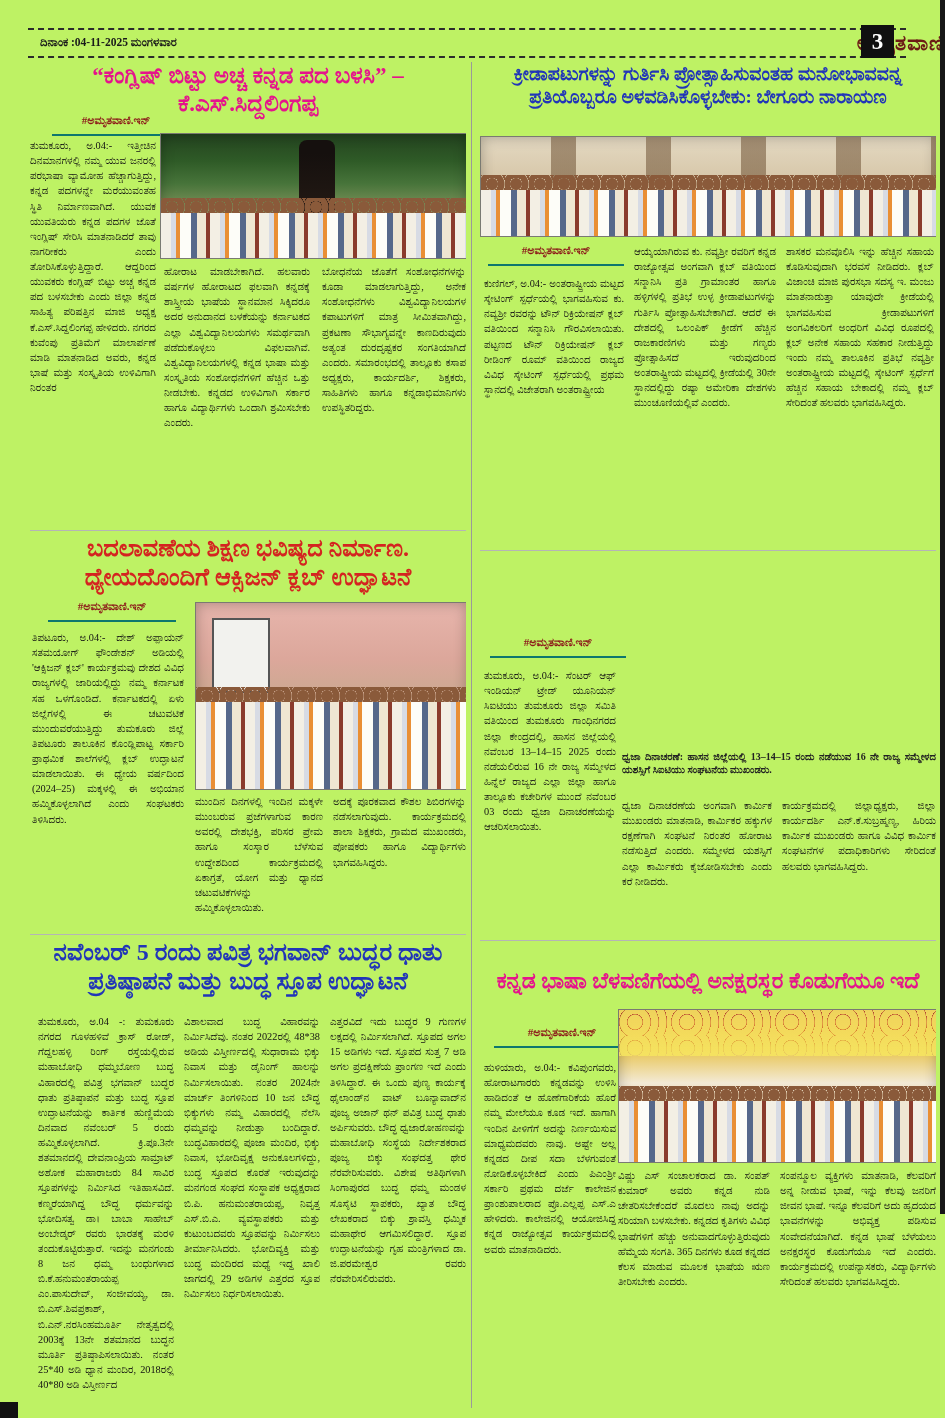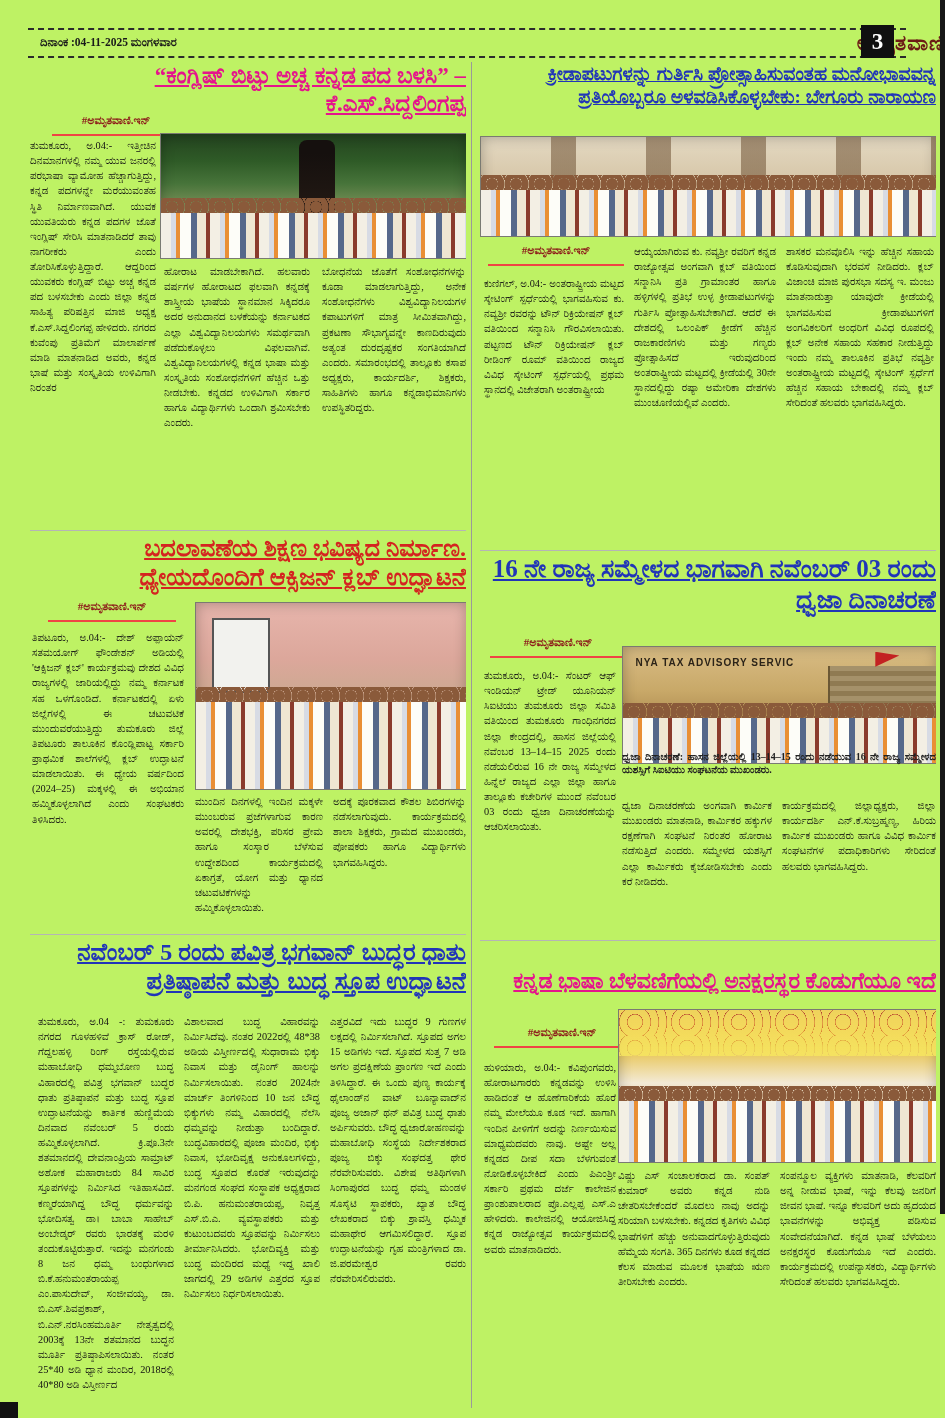--- a/index.html
+++ b/index.html
@@ -7,26 +7,26 @@
         font-family:"Liberation Serif",serif;color:#111;overflow:hidden;}
   .abs{position:absolute;}
   
   .dash{border-top:2px dashed #2b2b2b;height:0;}
   .dateline{font-size:11.5px;font-weight:bold;color:#1a1a1a;}
   .masthead{font-size:21px;font-weight:bold;letter-spacing:1px;color:#6b1b15;text-align:right;}
   .pagenum{width:33px;height:33px;background:#101010;color:#fff;font-size:23px;font-weight:bold;
            display:flex;align-items:center;justify-content:center;}
   
   .article{overflow:hidden;}
-  .headline{font-weight:bold;text-align:right;margin:0;overflow:hidden;line-height:1.22;text-decoration:underline;}
+  .headline{font-weight:bold;text-align:center;margin:0;overflow:hidden;line-height:1.22;}
   .pink{color:#e5148c;}
   .blue{color:#2135b8;}
   .red{color:#d42420;}
   .tag{color:#8c1a1a;font-weight:bold;font-size:11px;text-align:center;
-       border-bottom:2px solid #ef4444;padding-bottom:7px;overflow:hidden;white-space:nowrap;}
+       border-bottom:2px solid #0f766e;padding-bottom:7px;overflow:hidden;white-space:nowrap;}
   .body-col{font-size:10.3px;line-height:1.47;text-align:justify;color:#121212;overflow:hidden;}
   .caption{font-size:10px;font-weight:bold;color:#222;line-height:1.3;overflow:hidden;text-align:justify;}
   
   .vrule{width:1px;background:#9a9a9a;}
   .hrule{height:1px;background:#b5b5b5;}
   .edge-right{width:5px;background:#171717;}
   .edge-chip{background:#111;}
   
   .photo{position:absolute;border:1px solid #7a7a72;box-shadow:inset 0 0 14px rgba(0,0,0,.28);
          overflow:hidden;background:#cfc7b2;}
@@ -113,32 +113,22 @@
         <div class="heads"></div>
         <div class="bodies"></div>
       </div>
     </div>
     <div class="abs body-col" style="left:2px;top:96px;width:152px;height:296px;">ತಿಪಟೂರು, ಅ.04:- ದೇಶ್ ಅಪ್ಪಾಯನ್ ಸತಮಯೋಗ್ ಫೌಂಡೇಶನ್ ಅಡಿಯಲ್ಲಿ 'ಆಕ್ಸಿಜನ್ ಕ್ಲಬ್' ಕಾರ್ಯಕ್ರಮವು ದೇಶದ ವಿವಿಧ ರಾಜ್ಯಗಳಲ್ಲಿ ಜಾರಿಯಲ್ಲಿದ್ದು ನಮ್ಮ ಕರ್ನಾಟಕ ಸಹ ಒಳಗೊಂಡಿದೆ. ಕರ್ನಾಟಕದಲ್ಲಿ ಏಳು ಜಿಲ್ಲೆಗಳಲ್ಲಿ ಈ ಚಟುವಟಿಕೆ ಮುಂದುವರೆಯುತ್ತಿದ್ದು ತುಮಕೂರು ಜಿಲ್ಲೆ ತಿಪಟೂರು ತಾಲೂಕಿನ ಕೊಂಡ್ಲಿಪಾಟ್ಟ ಸರ್ಕಾರಿ ಪ್ರಾಥಮಿಕ ಶಾಲೆಗಳಲ್ಲಿ ಕ್ಲಬ್ ಉದ್ಘಾಟನೆ ಮಾಡಲಾಯಿತು. ಈ ಧ್ಯೇಯ ವರ್ಷದಿಂದ (2024–25) ಮಕ್ಕಳಲ್ಲಿ ಈ ಅಭಿಯಾನ ಹಮ್ಮಿಕೊಳ್ಳಲಾಗಿದೆ ಎಂದು ಸಂಘಟಕರು ತಿಳಿಸಿದರು.</div>
     <div class="abs body-col" style="left:165px;top:260px;width:128px;height:132px;">ಮುಂದಿನ ದಿನಗಳಲ್ಲಿ ಇಂದಿನ ಮಕ್ಕಳೇ ಮುಂಬರುವ ಪ್ರಜೆಗಳಾಗುವ ಕಾರಣ ಅವರಲ್ಲಿ ದೇಶಭಕ್ತಿ, ಪರಿಸರ ಪ್ರೇಮ ಹಾಗೂ ಸಂಸ್ಕಾರ ಬೆಳೆಸುವ ಉದ್ದೇಶದಿಂದ ಕಾರ್ಯಕ್ರಮದಲ್ಲಿ ಏಕಾಗ್ರತೆ, ಯೋಗ ಮತ್ತು ಧ್ಯಾನದ ಚಟುವಟಿಕೆಗಳನ್ನು ಹಮ್ಮಿಕೊಳ್ಳಲಾಯಿತು.</div>
     <div class="abs body-col" style="left:303px;top:260px;width:133px;height:132px;">ಅದಕ್ಕೆ ಪೂರಕವಾದ ಕೌಶಲ ಶಿಬಿರಗಳನ್ನು ನಡೆಸಲಾಗುವುದು. ಕಾರ್ಯಕ್ರಮದಲ್ಲಿ ಶಾಲಾ ಶಿಕ್ಷಕರು, ಗ್ರಾಮದ ಮುಖಂಡರು, ಪೋಷಕರು ಹಾಗೂ ವಿದ್ಯಾರ್ಥಿಗಳು ಭಾಗವಹಿಸಿದ್ದರು.</div>
   </section>
 
   <section class="abs article" style="left:480px;top:554px;width:456px;height:384px;">
-    <h2 class="headline blue" style="position:absolute;left:0;top:0;width:456px;height:72px;font-size:25px;">16 ನೇ ರಾಜ್ಯ ಸಮ್ಮೇಳದ ಭಾಗವಾಗಿ ನವೆಂಬರ್ 03 ರಂದು ಧ್ವಜಾ ದಿನಾಚರಣೆ</h2>
     <div class="abs tag" style="left:10px;top:82px;width:136px;">#ಅಮೃತವಾಣಿ.ಇನ್</div>
     <div class="abs body-col" style="left:4px;top:114px;width:132px;height:266px;">ತುಮಕೂರು, ಅ.04:- ಸೆಂಟರ್ ಆಫ್ ಇಂಡಿಯನ್ ಟ್ರೇಡ್ ಯೂನಿಯನ್ ಸಿಐಟಿಯು ತುಮಕೂರು ಜಿಲ್ಲಾ ಸಮಿತಿ ವತಿಯಿಂದ ತುಮಕೂರು ಗಾಂಧಿನಗರದ ಜಿಲ್ಲಾ ಕೇಂದ್ರದಲ್ಲಿ, ಹಾಸನ ಜಿಲ್ಲೆಯಲ್ಲಿ ನವೆಂಬರ 13–14–15 2025 ರಂದು ನಡೆಯಲಿರುವ 16 ನೇ ರಾಜ್ಯ ಸಮ್ಮೇಳದ ಹಿನ್ನೆಲೆ ರಾಜ್ಯದ ಎಲ್ಲಾ ಜಿಲ್ಲಾ ಹಾಗೂ ತಾಲ್ಲೂಕು ಕಚೇರಿಗಳ ಮುಂದೆ ನವೆಂಬರ 03 ರಂದು ಧ್ವಜಾ ದಿನಾಚರಣೆಯನ್ನು ಆಚರಿಸಲಾಯಿತು.</div>
-    <div class="photo p4" style="left:142px;top:92px;width:314px;height:116px;">
-      <div class="sign">NYA   TAX ADVISORY SERVIC</div>
-      <div class="shutter"></div>
-      <div class="flag"></div>
-      <div class="crowd" style="height:52%;">
-        <div class="heads"></div>
-        <div class="bodies"></div>
-      </div>
-    </div>
     <div class="abs caption" style="left:142px;top:196px;width:314px;height:28px;">ಧ್ವಜಾ ದಿನಾಚರಣೆ: ಹಾಸನ ಜಿಲ್ಲೆಯಲ್ಲಿ 13–14–15 ರಂದು ನಡೆಯುವ 16 ನೇ ರಾಜ್ಯ ಸಮ್ಮೇಳದ ಯಶಸ್ಸಿಗೆ ಸಿಐಟಿಯು ಸಂಘಟನೆಯ ಮುಖಂಡರು.</div>
     <div class="abs body-col" style="left:142px;top:244px;width:150px;height:136px;">ಧ್ವಜಾ ದಿನಾಚರಣೆಯ ಅಂಗವಾಗಿ ಕಾರ್ಮಿಕ ಮುಖಂಡರು ಮಾತನಾಡಿ, ಕಾರ್ಮಿಕರ ಹಕ್ಕುಗಳ ರಕ್ಷಣೆಗಾಗಿ ಸಂಘಟನೆ ನಿರಂತರ ಹೋರಾಟ ನಡೆಸುತ್ತಿದೆ ಎಂದರು. ಸಮ್ಮೇಳದ ಯಶಸ್ಸಿಗೆ ಎಲ್ಲಾ ಕಾರ್ಮಿಕರು ಕೈಜೋಡಿಸಬೇಕು ಎಂದು ಕರೆ ನೀಡಿದರು.</div>
     <div class="abs body-col" style="left:302px;top:244px;width:154px;height:136px;">ಕಾರ್ಯಕ್ರಮದಲ್ಲಿ ಜಿಲ್ಲಾಧ್ಯಕ್ಷರು, ಜಿಲ್ಲಾ ಕಾರ್ಯದರ್ಶಿ ಎನ್.ಕೆ.ಸುಬ್ರಹ್ಮಣ್ಯ, ಹಿರಿಯ ಕಾರ್ಮಿಕ ಮುಖಂಡರು ಹಾಗೂ ವಿವಿಧ ಕಾರ್ಮಿಕ ಸಂಘಟನೆಗಳ ಪದಾಧಿಕಾರಿಗಳು ಸೇರಿದಂತೆ ಹಲವರು ಭಾಗವಹಿಸಿದ್ದರು.</div>
   </section>
 
   <section class="abs article" style="left:30px;top:938px;width:436px;height:470px;">
     <h2 class="headline blue" style="position:absolute;left:0;top:0;width:436px;height:70px;font-size:24px;">ನವೆಂಬರ್ 5 ರಂದು ಪವಿತ್ರ ಭಗವಾನ್ ಬುದ್ಧರ ಧಾತು ಪ್ರತಿಷ್ಠಾಪನೆ ಮತ್ತು ಬುದ್ಧ ಸ್ತೂಪ ಉದ್ಘಾಟನೆ</h2>
     <div class="abs body-col" style="left:8px;top:76px;width:136px;height:390px;">ತುಮಕೂರು, ಅ.04 -: ತುಮಕೂರು ನಗರದ ಗೂಳಹಳಿವೆ ಕ್ರಾಸ್ ರೋಡ್, ಗೆದ್ದಲಹಳ್ಳಿ ರಿಂಗ್ ರಸ್ತೆಯಲ್ಲಿರುವ ಮಹಾಬೋಧಿ ಧಮ್ಮಬೋಣ ಬುದ್ಧ ವಿಹಾರದಲ್ಲಿ ಪವಿತ್ರ ಭಗವಾನ್ ಬುದ್ಧರ ಧಾತು ಪ್ರತಿಷ್ಠಾಪನೆ ಮತ್ತು ಬುದ್ಧ ಸ್ತೂಪ ಉದ್ಘಾಟನೆಯನ್ನು ಕಾರ್ತಿಕ ಹುಣ್ಣಿಮೆಯ ದಿನವಾದ ನವೆಂಬರ್ 5 ರಂದು ಹಮ್ಮಿಕೊಳ್ಳಲಾಗಿದೆ. ಕ್ರಿ.ಪೂ.3ನೇ ಶತಮಾನದಲ್ಲಿ ದೇವನಾಂಪ್ರಿಯ ಸಾಮ್ರಾಟ್ ಅಶೋಕ ಮಹಾರಾಜರು 84 ಸಾವಿರ ಸ್ತೂಪಗಳನ್ನು ನಿರ್ಮಿಸಿದ ಇತಿಹಾಸವಿದೆ. ಕಣ್ಮರೆಯಾಗಿದ್ದ ಬೌದ್ಧ ಧರ್ಮವನ್ನು ಭೋದಿಸತ್ವ ಡಾ। ಬಾಬಾ ಸಾಹೇಬ್ ಅಂಬೇಡ್ಕರ್ ರವರು ಭಾರತಕ್ಕೆ ಮರಳಿ ತಂದುಕೊಟ್ಟಿರುತ್ತಾರೆ. ಇದನ್ನು ಮನಗಂಡು 8 ಜನ ಧಮ್ಮ ಬಂಧುಗಳಾದ ಬಿ.ಕೆ.ಹನುಮಂತರಾಯಪ್ಪ ಎಂ.ಪಾಸುದೇವ್, ಸಂಜೀವಯ್ಯ, ಡಾ. ಬಿ.ಎಸ್.ಶಿವಪ್ರಕಾಶ್, ಬಿ.ಎನ್.ನರಸಿಂಹಮೂರ್ತಿ ನೇತೃತ್ವದಲ್ಲಿ 2003ಕ್ಕೆ 13ನೇ ಶತಮಾನದ ಬುದ್ಧನ ಮೂರ್ತಿ ಪ್ರತಿಷ್ಠಾಪಿಸಲಾಯಿತು. ನಂತರ 25*40 ಅಡಿ ಧ್ಯಾನ ಮಂದಿರ, 2018ರಲ್ಲಿ 40*80 ಅಡಿ ವಿಸ್ತೀರ್ಣದ</div>
     <div class="abs body-col" style="left:154px;top:76px;width:136px;height:390px;">ವಿಶಾಲವಾದ ಬುದ್ಧ ವಿಹಾರವನ್ನು ನಿರ್ಮಿಸಿದೆವು. ನಂತರ 2022ರಲ್ಲಿ 48*38 ಅಡಿಯ ವಿಸ್ತೀರ್ಣದಲ್ಲಿ ಸುಧಾರಾಮ ಭಿಕ್ಕು ನಿವಾಸ ಮತ್ತು ಡೈನಿಂಗ್ ಹಾಲನ್ನು ನಿರ್ಮಿಸಲಾಯಿತು. ನಂತರ 2024ನೇ ಮಾರ್ಚ್ ತಿಂಗಳಿನಿಂದ 10 ಜನ ಬೌದ್ಧ ಭಿಕ್ಕುಗಳು ನಮ್ಮ ವಿಹಾರದಲ್ಲಿ ನೆಲೆಸಿ ಧಮ್ಮವನ್ನು ನೀಡುತ್ತಾ ಬಂದಿದ್ದಾರೆ. ಬುದ್ಧವಿಹಾರದಲ್ಲಿ ಪೂಜಾ ಮಂದಿರ, ಭಿಕ್ಕು ನಿವಾಸ, ಭೋದಿವೃಕ್ಷ ಅನುಕೂಲಗಳಿದ್ದು, ಬುದ್ಧ ಸ್ತೂಪದ ಕೊರತೆ ಇರುವುದನ್ನು ಮನಗಂಡ ಸಂಘದ ಸಂಸ್ಥಾಪಕ ಅಧ್ಯಕ್ಷರಾದ ಬಿ.ಪಿ. ಹನುಮಂತರಾಯಪ್ಪ, ನಿವೃತ್ತ ಎಸ್.ಬಿ.ಎ. ವ್ಯವಸ್ಥಾಪಕರು ಮತ್ತು ಕುಟುಂಬದವರು ಸ್ತೂಪವನ್ನು ನಿರ್ಮಿಸಲು ತೀರ್ಮಾನಿಸಿದರು. ಭೋದಿವ್ಯಕ್ತಿ ಮತ್ತು ಬುದ್ಧ ಮಂದಿರದ ಮಧ್ಯೆ ಇದ್ದ ಖಾಲಿ ಜಾಗದಲ್ಲಿ 29 ಅಡಿಗಳ ಎತ್ತರದ ಸ್ತೂಪ ನಿರ್ಮಿಸಲು ನಿರ್ಧರಿಸಲಾಯಿತು.</div>
     <div class="abs body-col" style="left:300px;top:76px;width:136px;height:390px;">ಎತ್ತರವಿದೆ ಇದು ಬುದ್ಧರ 9 ಗುಣಗಳ ಲಕ್ಷದಲ್ಲಿ ನಿರ್ಮಿಸಲಾಗಿದೆ. ಸ್ತೂಪದ ಅಗಲ 15 ಅಡಿಗಳು ಇದೆ. ಸ್ತೂಪದ ಸುತ್ತ 7 ಅಡಿ ಅಗಲ ಪ್ರದಕ್ಷಿಣೆಯ ಪ್ರಾಂಗಣ ಇದೆ ಎಂದು ತಿಳಿಸಿದ್ದಾರೆ. ಈ ಒಂದು ಪುಣ್ಯ ಕಾರ್ಯಕ್ಕೆ ಥೈಲಾಂಡ್‌ನ ವಾಟ್ ಬೂನ್ಯಾವಾದ್‌ನ ಪೂಜ್ಯ ಅಜಾನ್ ಥನ್ ಪವಿತ್ರ ಬುದ್ಧ ಧಾತು ಅರ್ಪಿಸುವರು. ಬೌದ್ಧ ಧ್ವಜಾರೋಹಣವನ್ನು ಮಹಾಬೋಧಿ ಸಂಸ್ಥೆಯ ನಿರ್ದೇಶಕರಾದ ಪೂಜ್ಯ ಬಿಕ್ಕು ಸಂಘದತ್ತ ಥೇರ ನೆರವೇರಿಸುವರು. ವಿಶೇಷ ಅತಿಥಿಗಳಾಗಿ ಸಿಂಗಾಪುರದ ಬುದ್ಧ ಧಮ್ಮ ಮಂಡಳ ಸೊಸೈಟಿ ಸ್ಥಾಪಕರು, ಖ್ಯಾತ ಬೌದ್ಧ ಲೇಖಕರಾದ ಬಿಕ್ಕು ಶ್ರಾವಸ್ತಿ ಧಮ್ಮಿಕ ಮಹಾಥೇರ ಆಗಮಿಸಲಿದ್ದಾರೆ. ಸ್ತೂಪ ಉದ್ಘಾಟನೆಯನ್ನು ಗೃಹ ಮಂತ್ರಿಗಳಾದ ಡಾ. ಜಿ.ಪರಮೇಶ್ವರ ರವರು ನೆರವೇರಿಸಲಿರುವರು.</div>

